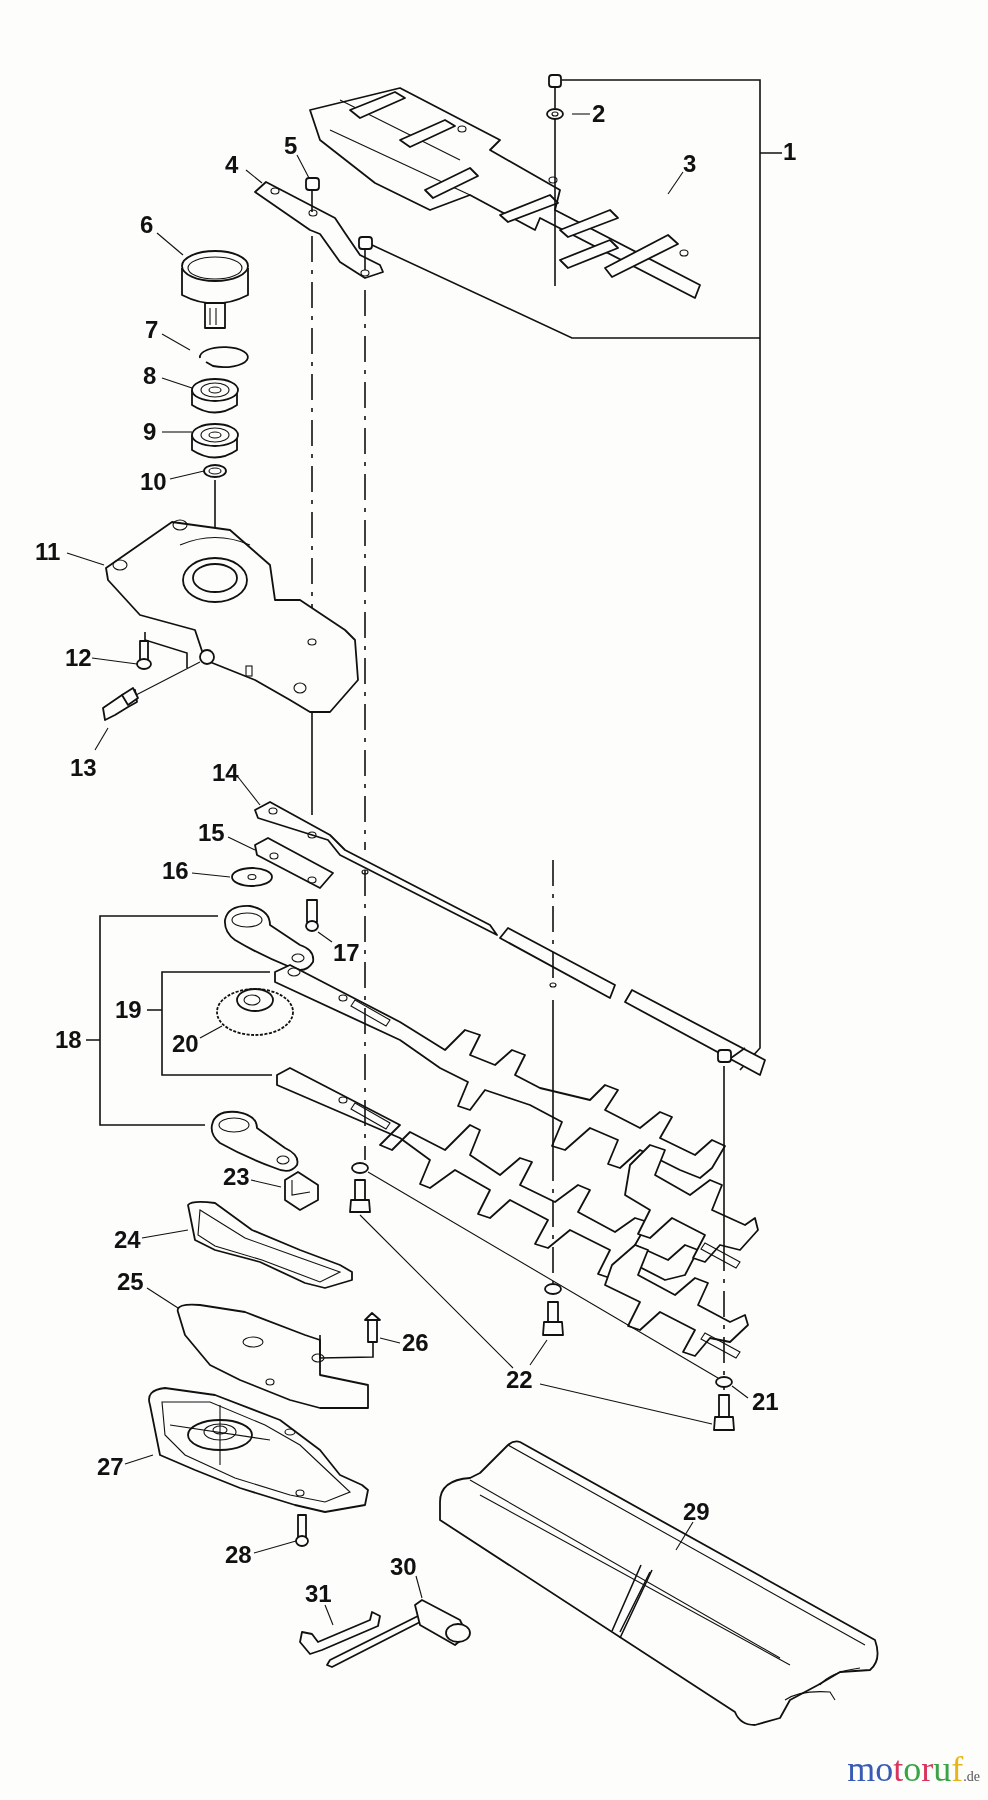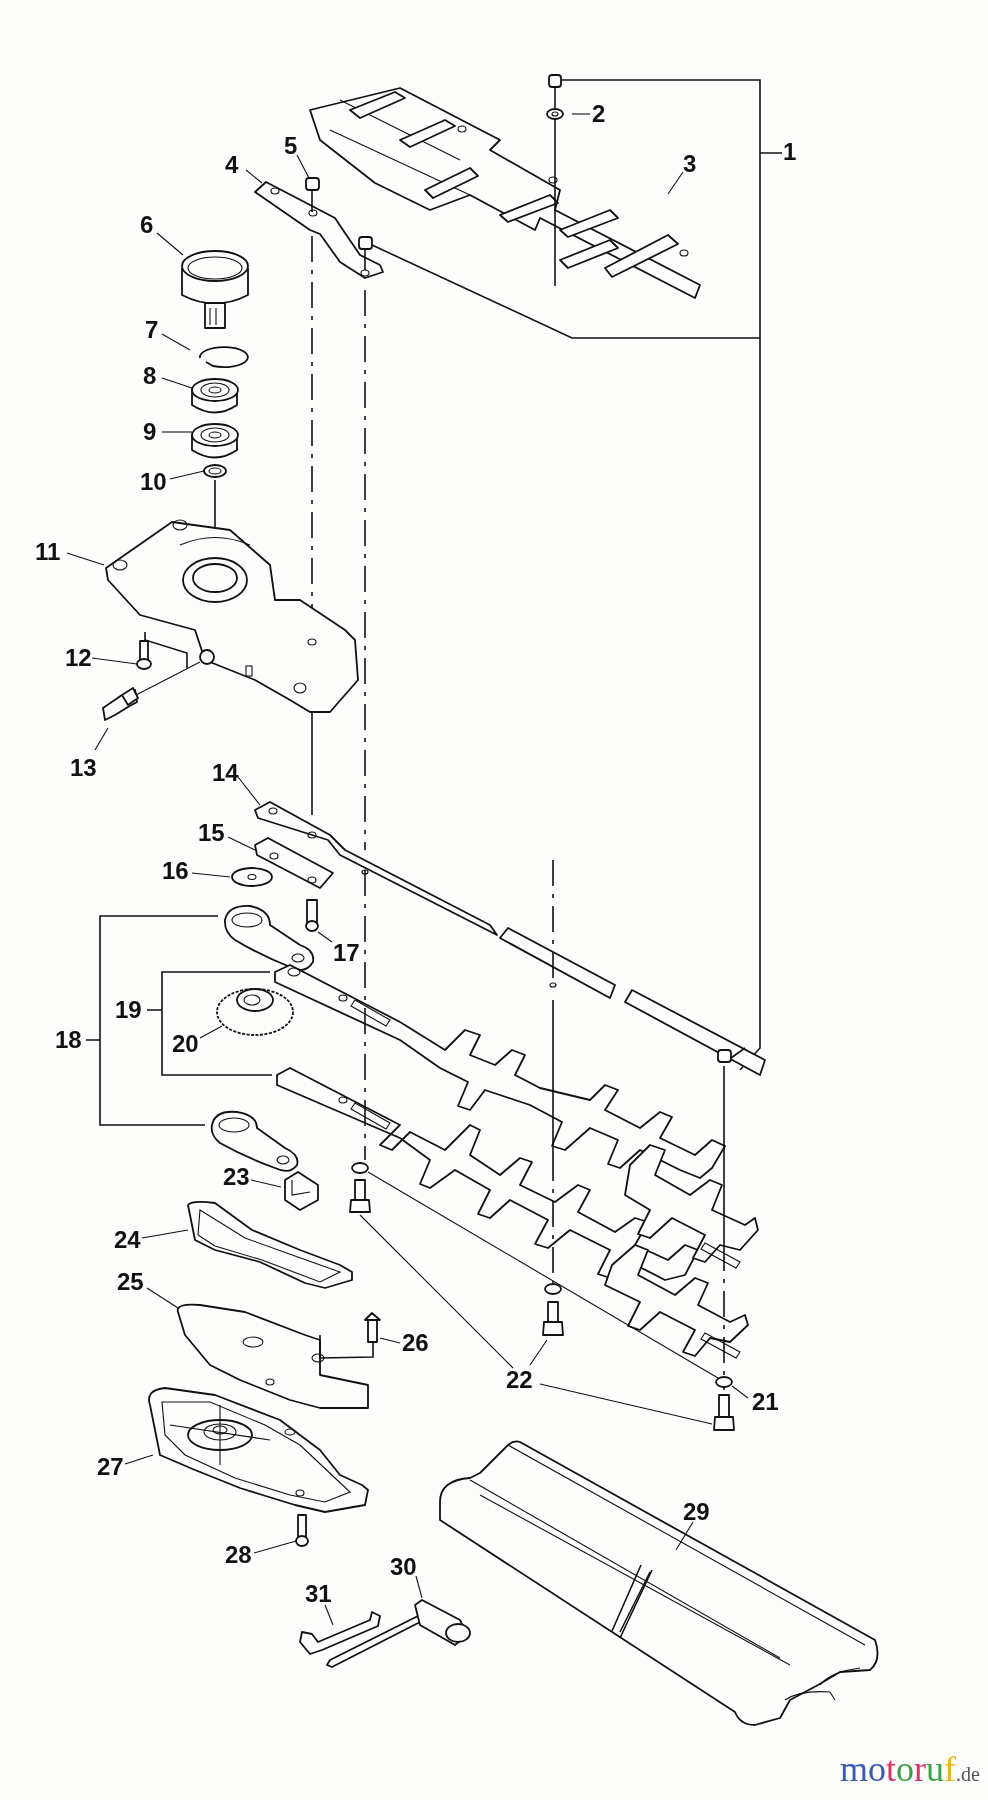--- a/index.html
+++ b/index.html
@@ -5,21 +5,21 @@
   html, body { margin:0; padding:0; background:#fdfefc; }
   body { width:988px; height:1800px; position:relative; overflow:hidden; font-family:"Liberation Sans", sans-serif; }
   svg#diagram { position:absolute; left:0; top:0; width:988px; height:1800px; }
   .ln { stroke:#111; stroke-width:1.6; fill:none; }
   .thin { stroke:#111; stroke-width:1.1; fill:none; }
   .part { stroke:#111; stroke-width:1.8; fill:#fdfefc; stroke-linejoin:round; }
   .dash { stroke:#111; stroke-width:1.6; fill:none; stroke-dasharray:26 8 4 8; }
   .lbl { font-family:"Liberation Sans", sans-serif; font-weight:bold; font-size:24px; fill:#111; }
   .wm { position:absolute; right:8px; bottom:10px; font-family:"Liberation Serif", serif; font-size:36px; letter-spacing:0; }
   .wm span { display:inline-block; }
-  .wm .de { font-size:20px; color:#555; }
+  .wm .de { font-size:14px; color:#555; }
 </style>
 </head>
 <body>
 
 <svg id="diagram" viewBox="0 0 988 1800" xmlns="http://www.w3.org/2000/svg">
 
   <g>
     <path class="part" d="M310,110 L400,88 L500,140 L490,150 L560,190 L555,210 L700,285 L695,298 L540,218 L535,230 L470,195 L430,210 L375,183 L320,140 Z"></path>
     <path class="thin" d="M340,100 L460,160 M330,130 L470,195"></path>
     <path class="part" d="M350,110 L395,92 L405,98 L360,118 Z"></path>

